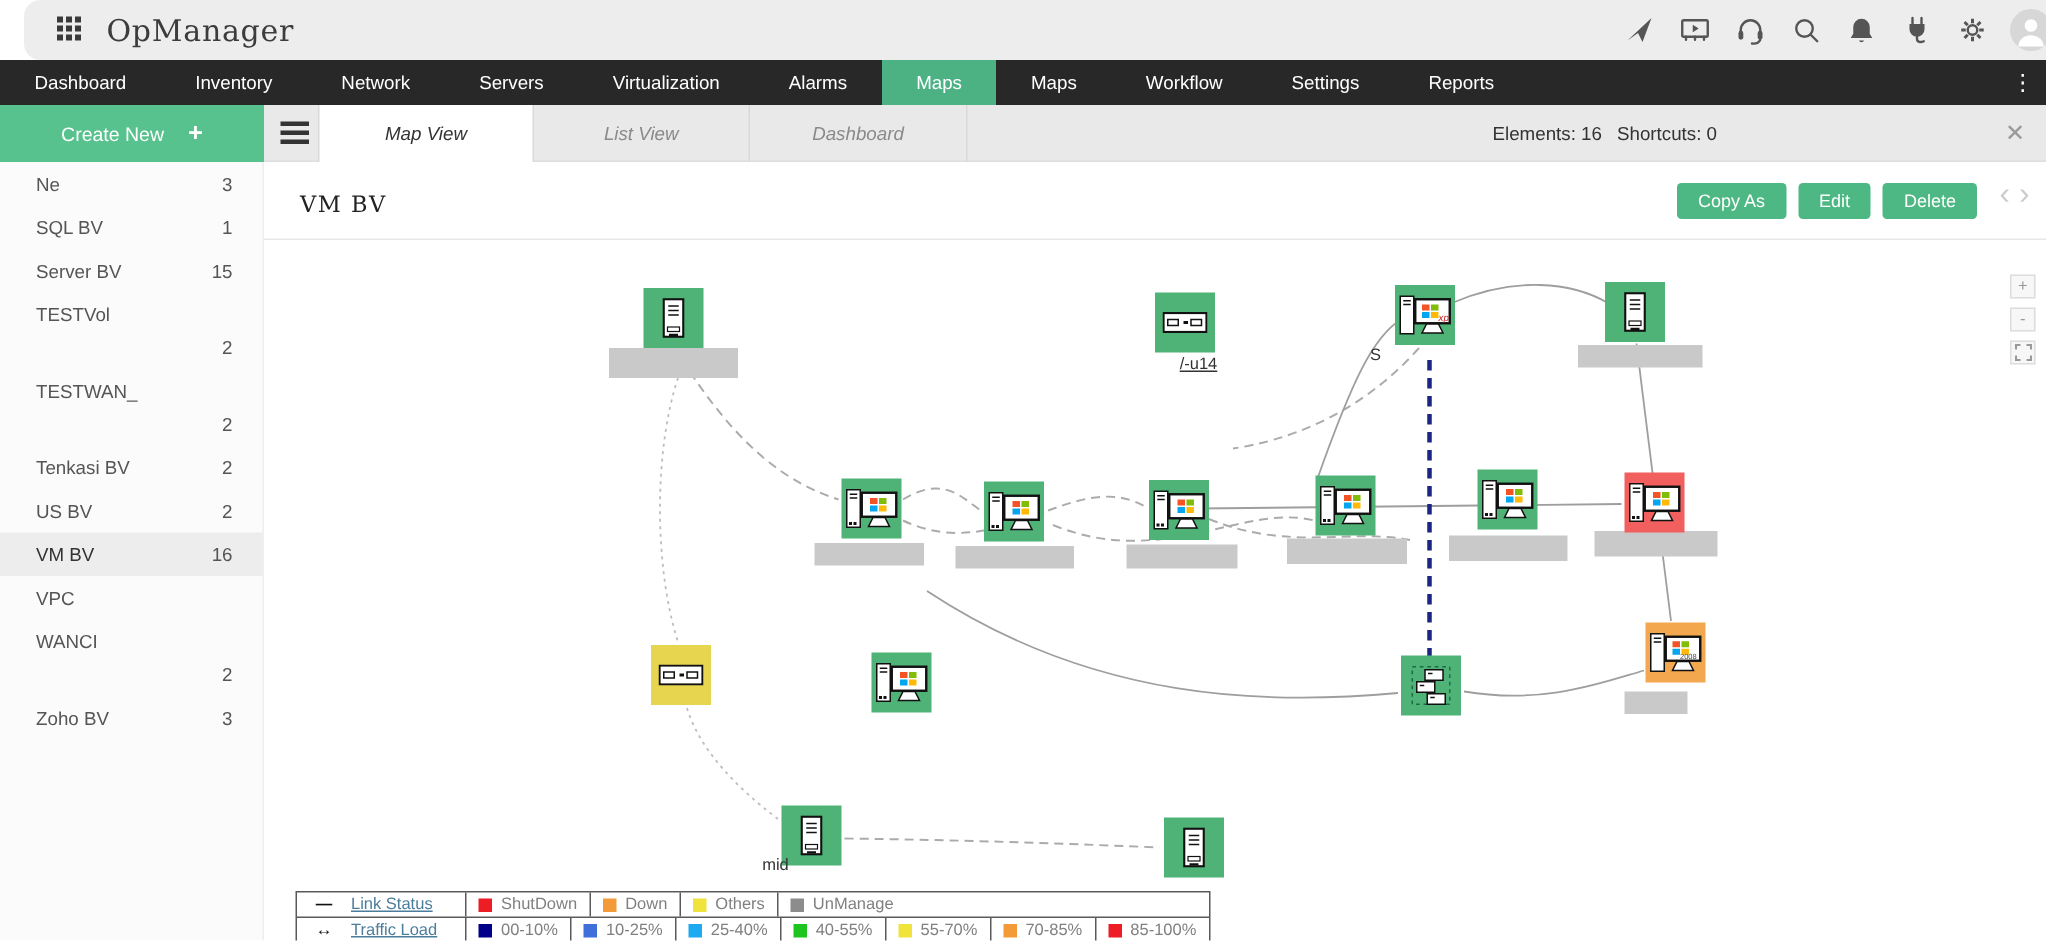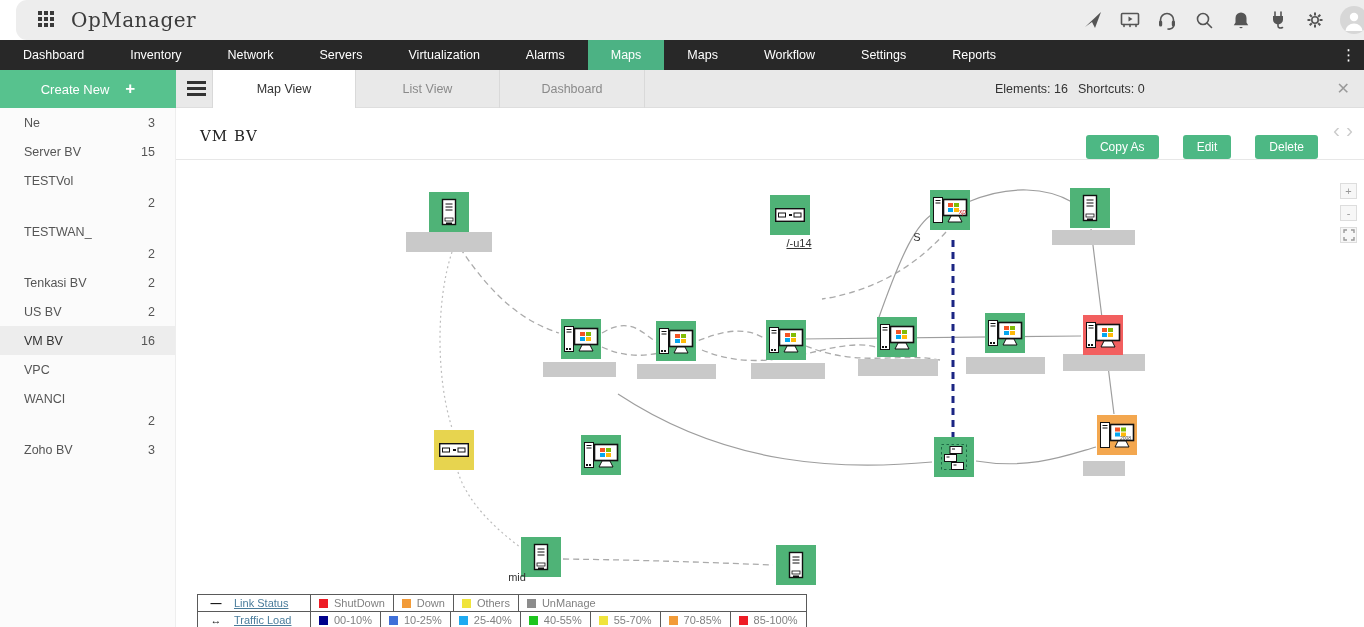--- a/index.html
+++ b/index.html
@@ -29,29 +29,29 @@
   .side-item .s-count { color:#555; }
   .side-item.wrap .s-name { width:100%; flex:none; }
   .side-item.wrap .s-count { margin-left:auto; margin-top:8px; }
   .side-item.selected { background:#ededed; color:#333; }
   .scroll-thumb { position:absolute; left:176px; top:268px; width:7px; height:30px; background:#d2d2d2; }
 
   
   .tabbar { position:absolute; left:176px; top:70px; width:1188px; height:38px; background:#e9e9e9; border-bottom:1px solid #dedede; }
   .burger { position:absolute; left:11px; top:11px; width:19px; cursor:pointer; }
   .burger i { display:block; height:2.5px; background:#333; margin-bottom:3.5px; }
-  .tab { position:absolute; top:0; height:38px; display:flex; align-items:center; justify-content:center; font-size:12.5px; color:#8a8a8a; border-right:1px solid #d9d9d9; cursor:pointer; }
+  .tab { position:absolute; top:0; height:38px; display:flex; align-items:center; justify-content:center; font-size:12.5px; color:#8a8a8a; border-right:1px solid #d9d9d9; cursor:pointer;font-style:italic; }
   .tab.active { background:#fff; color:#333; border-left:1px solid #d9d9d9; }
   .tab-meta { position:absolute; top:0; height:38px; display:flex; align-items:center; font-size:12.5px; color:#333; }
   .close-x { position:absolute; right:14px; top:9px; font-size:16px; color:#9a9a9a; cursor:pointer; }
 
   
   .map-header { position:absolute; left:176px; top:108px; width:1188px; height:52px; background:#fff; border-bottom:1px solid #e7e7e7; }
   .map-title { position:absolute; left:24px; top:19px; font-family:"DejaVu Serif","Liberation Serif",serif; font-size:15px; color:#222; letter-spacing:1px; }
-  .map-btns { position:absolute; right:46px; top:27px; display:flex; gap:24px; }
+  .map-btns { position:absolute; right:46px; top:14px; display:flex; gap:8px; }
   .gbtn { background:#4db884; color:#fff; font-size:12px; padding:5px 14px; border:none; border-radius:3px; cursor:pointer; font-family:"Liberation Sans",sans-serif; }
   .pager { position:absolute; right:8px; top:10px; color:#ccc; font-size:21px; display:flex; }
   .pager span { cursor:pointer; padding:0 3px; }
 
   
   .map-area { position:absolute; left:176px; top:160px; width:1188px; height:467px; background:#fff; }
   svg.links { position:absolute; left:0; top:0; width:1364px; height:627px; pointer-events:none; }
   .lnk-solid  { fill:none; stroke:#9e9e9e; stroke-width:1.2; }
   .lnk-dashed { fill:none; stroke:#ababab; stroke-width:1.3; stroke-dasharray:6,4; }
   .lnk-dotted { fill:none; stroke:#bdbdbd; stroke-width:1.2; stroke-dasharray:2,3; }
@@ -167,20 +167,24 @@
 
   <div class="create-new">
     <span>Create New</span>
     <span class="create-plus">+</span>
   </div>
 
   <div class="sidebar" id="sidebar-list">
       <div class="side-item">
         <span class="s-name">Ne</span>
         <span class="s-count">3</span>
+      </div>
+      <div class="side-item">
+        <span class="s-name">SQL BV</span>
+        <span class="s-count">1</span>
       </div>
       <div class="side-item">
         <span class="s-name">Server BV</span>
         <span class="s-count">15</span>
       </div>
       <div class="side-item wrap">
         <span class="s-name">TESTVol</span>
         <span class="s-count">2</span>
       </div>
       <div class="side-item wrap">

